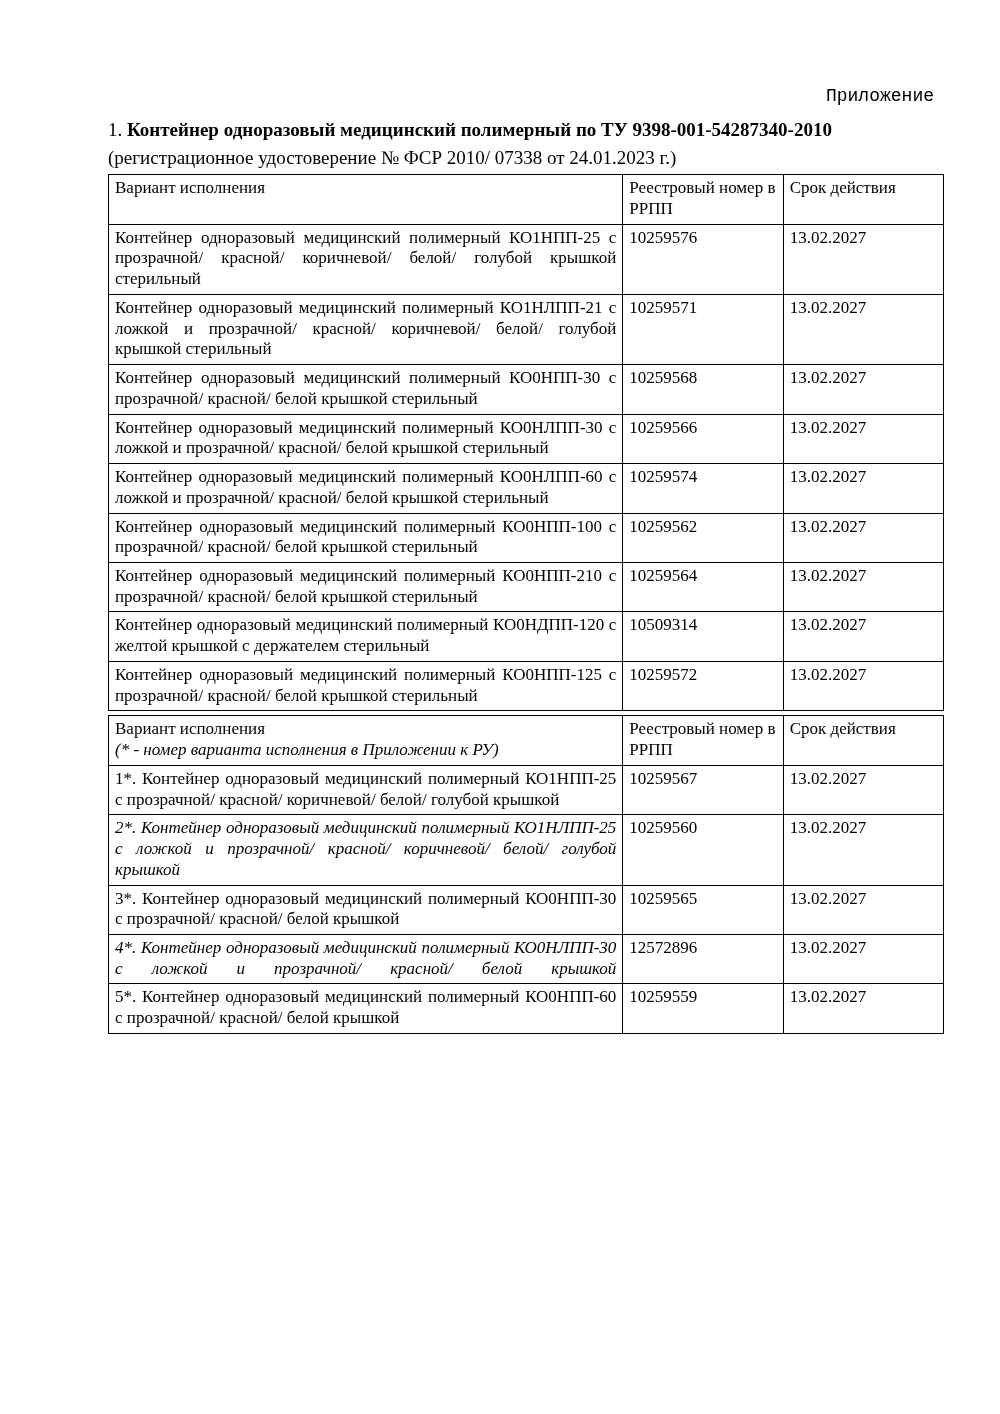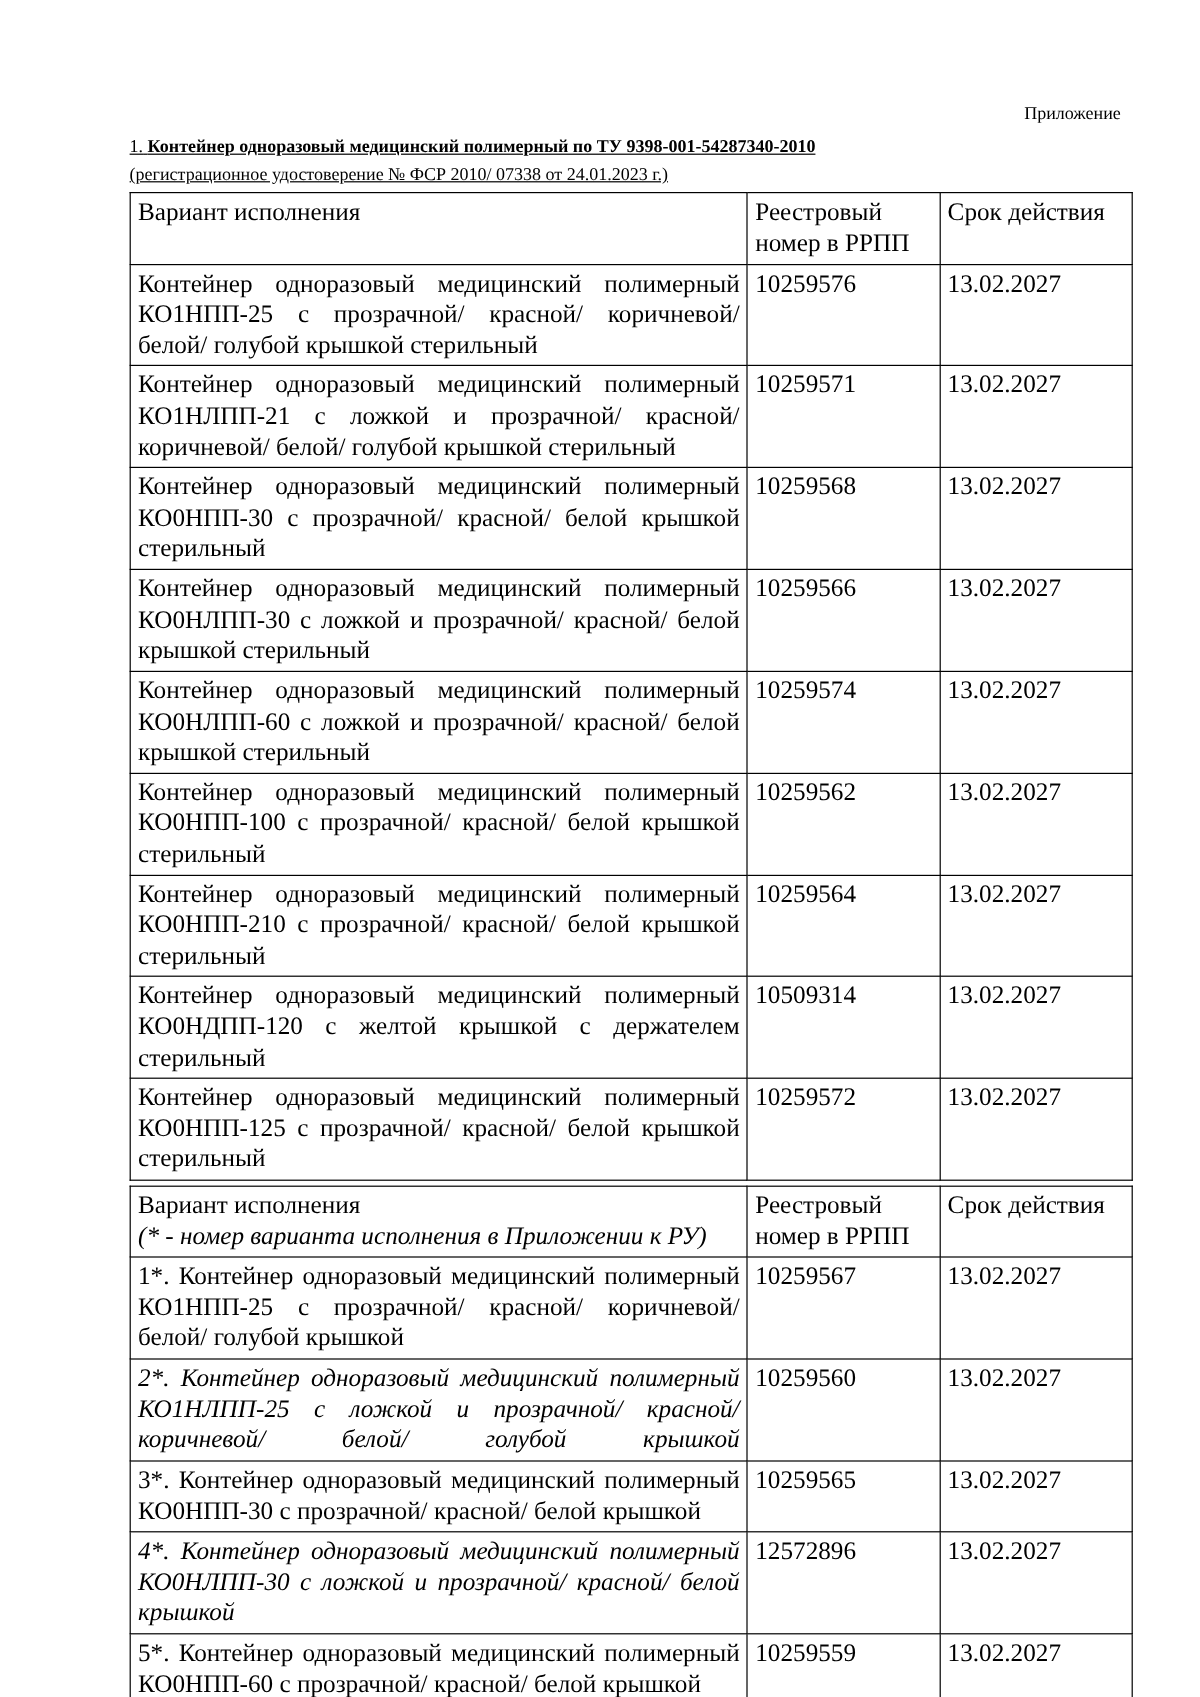--- a/index.html
+++ b/index.html
@@ -16,52 +16,52 @@
   }
   .page {
     width: 1000px;
     min-height: 1414px;
     box-sizing: border-box;
     padding: 86px 56px 40px 108px;
     position: relative;
   }
   .appendix-line {
     text-align: right;
-    font-size: 15px;
+    font-size: 18px;
     line-height: 1.2;
     padding-right: 10px;
     margin-bottom: 10px;
+    font-family: Liberation Mono, monospace;
   }
   .section-heading {
-    font-size: 15px;
+    font-size: 19px;
     line-height: 1.28;
     text-align: justify;
     margin: 0 0 4px 0;
     padding: 0 2px 0 0;
-    text-decoration: underline;
   }
   .section-heading .idx {
     font-weight: normal;
   }
   .section-heading .bold {
     font-weight: bold;
   }
   .section-heading .reg {
     font-weight: normal;
   }
   .just-spread {
     text-align: justify;
     text-align-last: justify;
   }
   table.doc-table {
     width: 100%;
     border-collapse: collapse;
     table-layout: fixed;
     margin: 2px 0 4px 0;
-    font-size: 21px;
+    font-size: 17px;
   }
   table.doc-table td, table.doc-table th {
     border: 1.2px solid #000000;
     vertical-align: top;
     padding: 3px 6px 4px 6px;
     line-height: 1.22;
     font-weight: normal;
     text-align: left;
   }
   table.doc-table td.desc {

